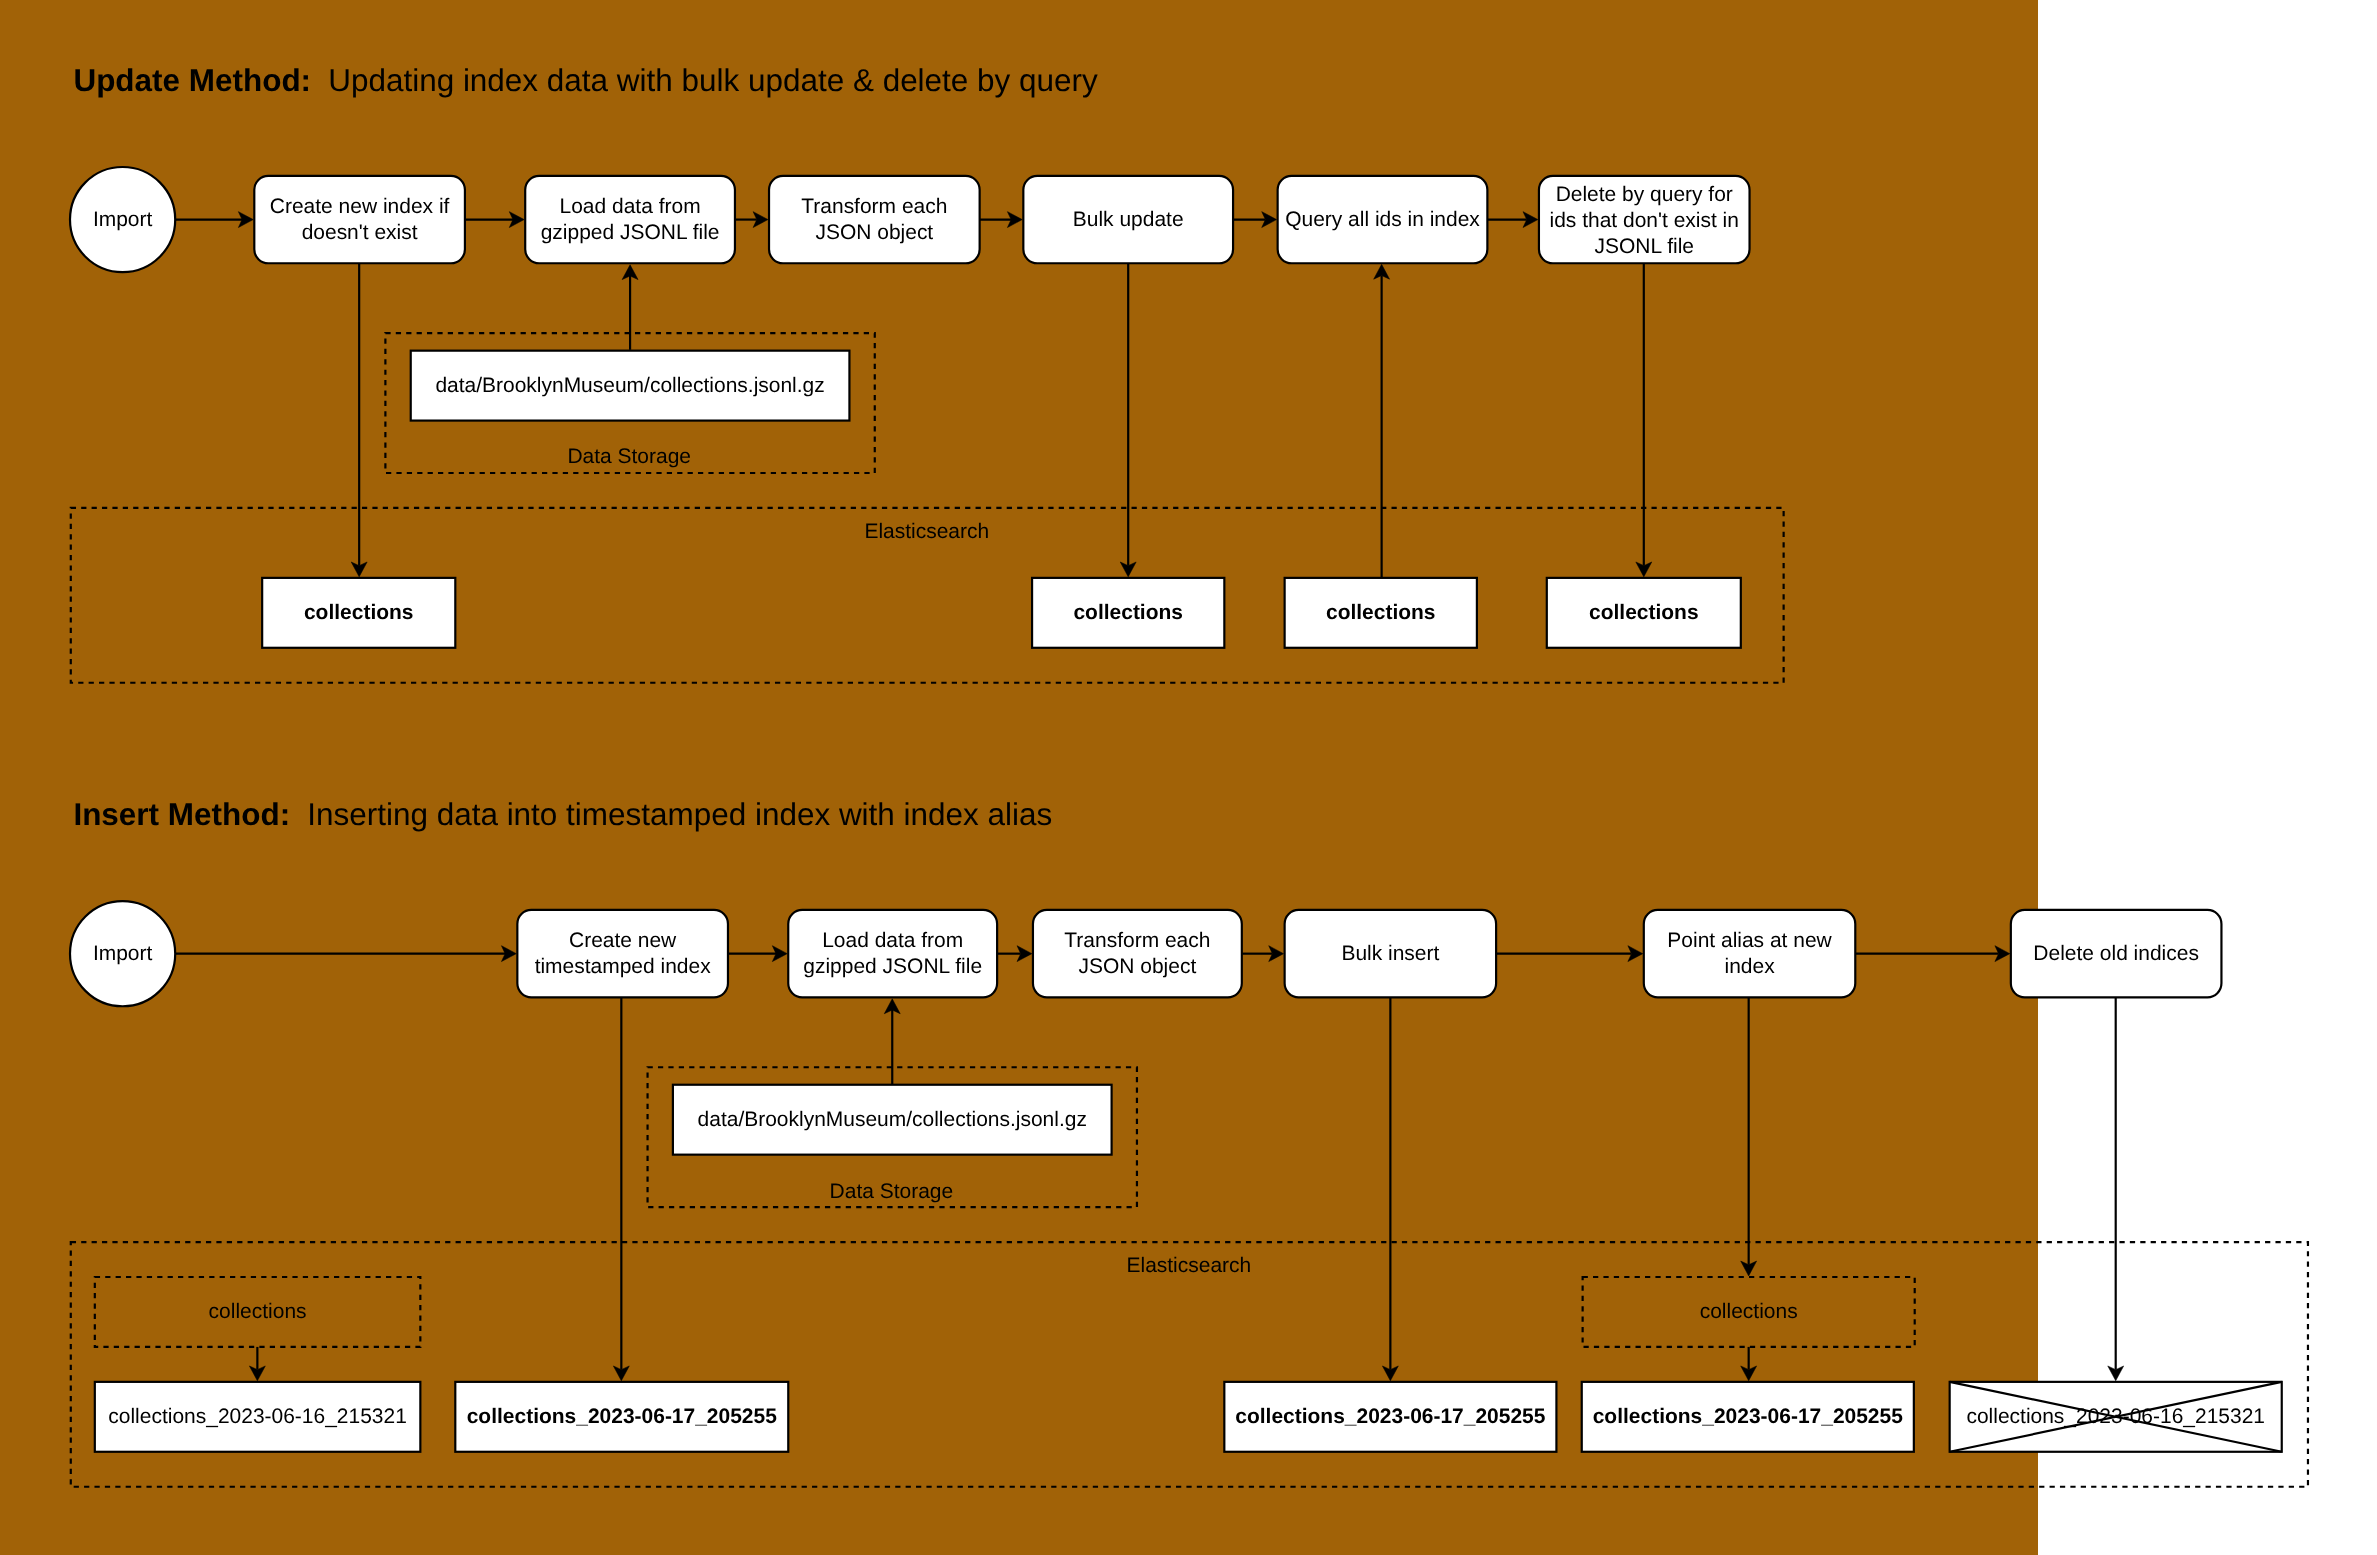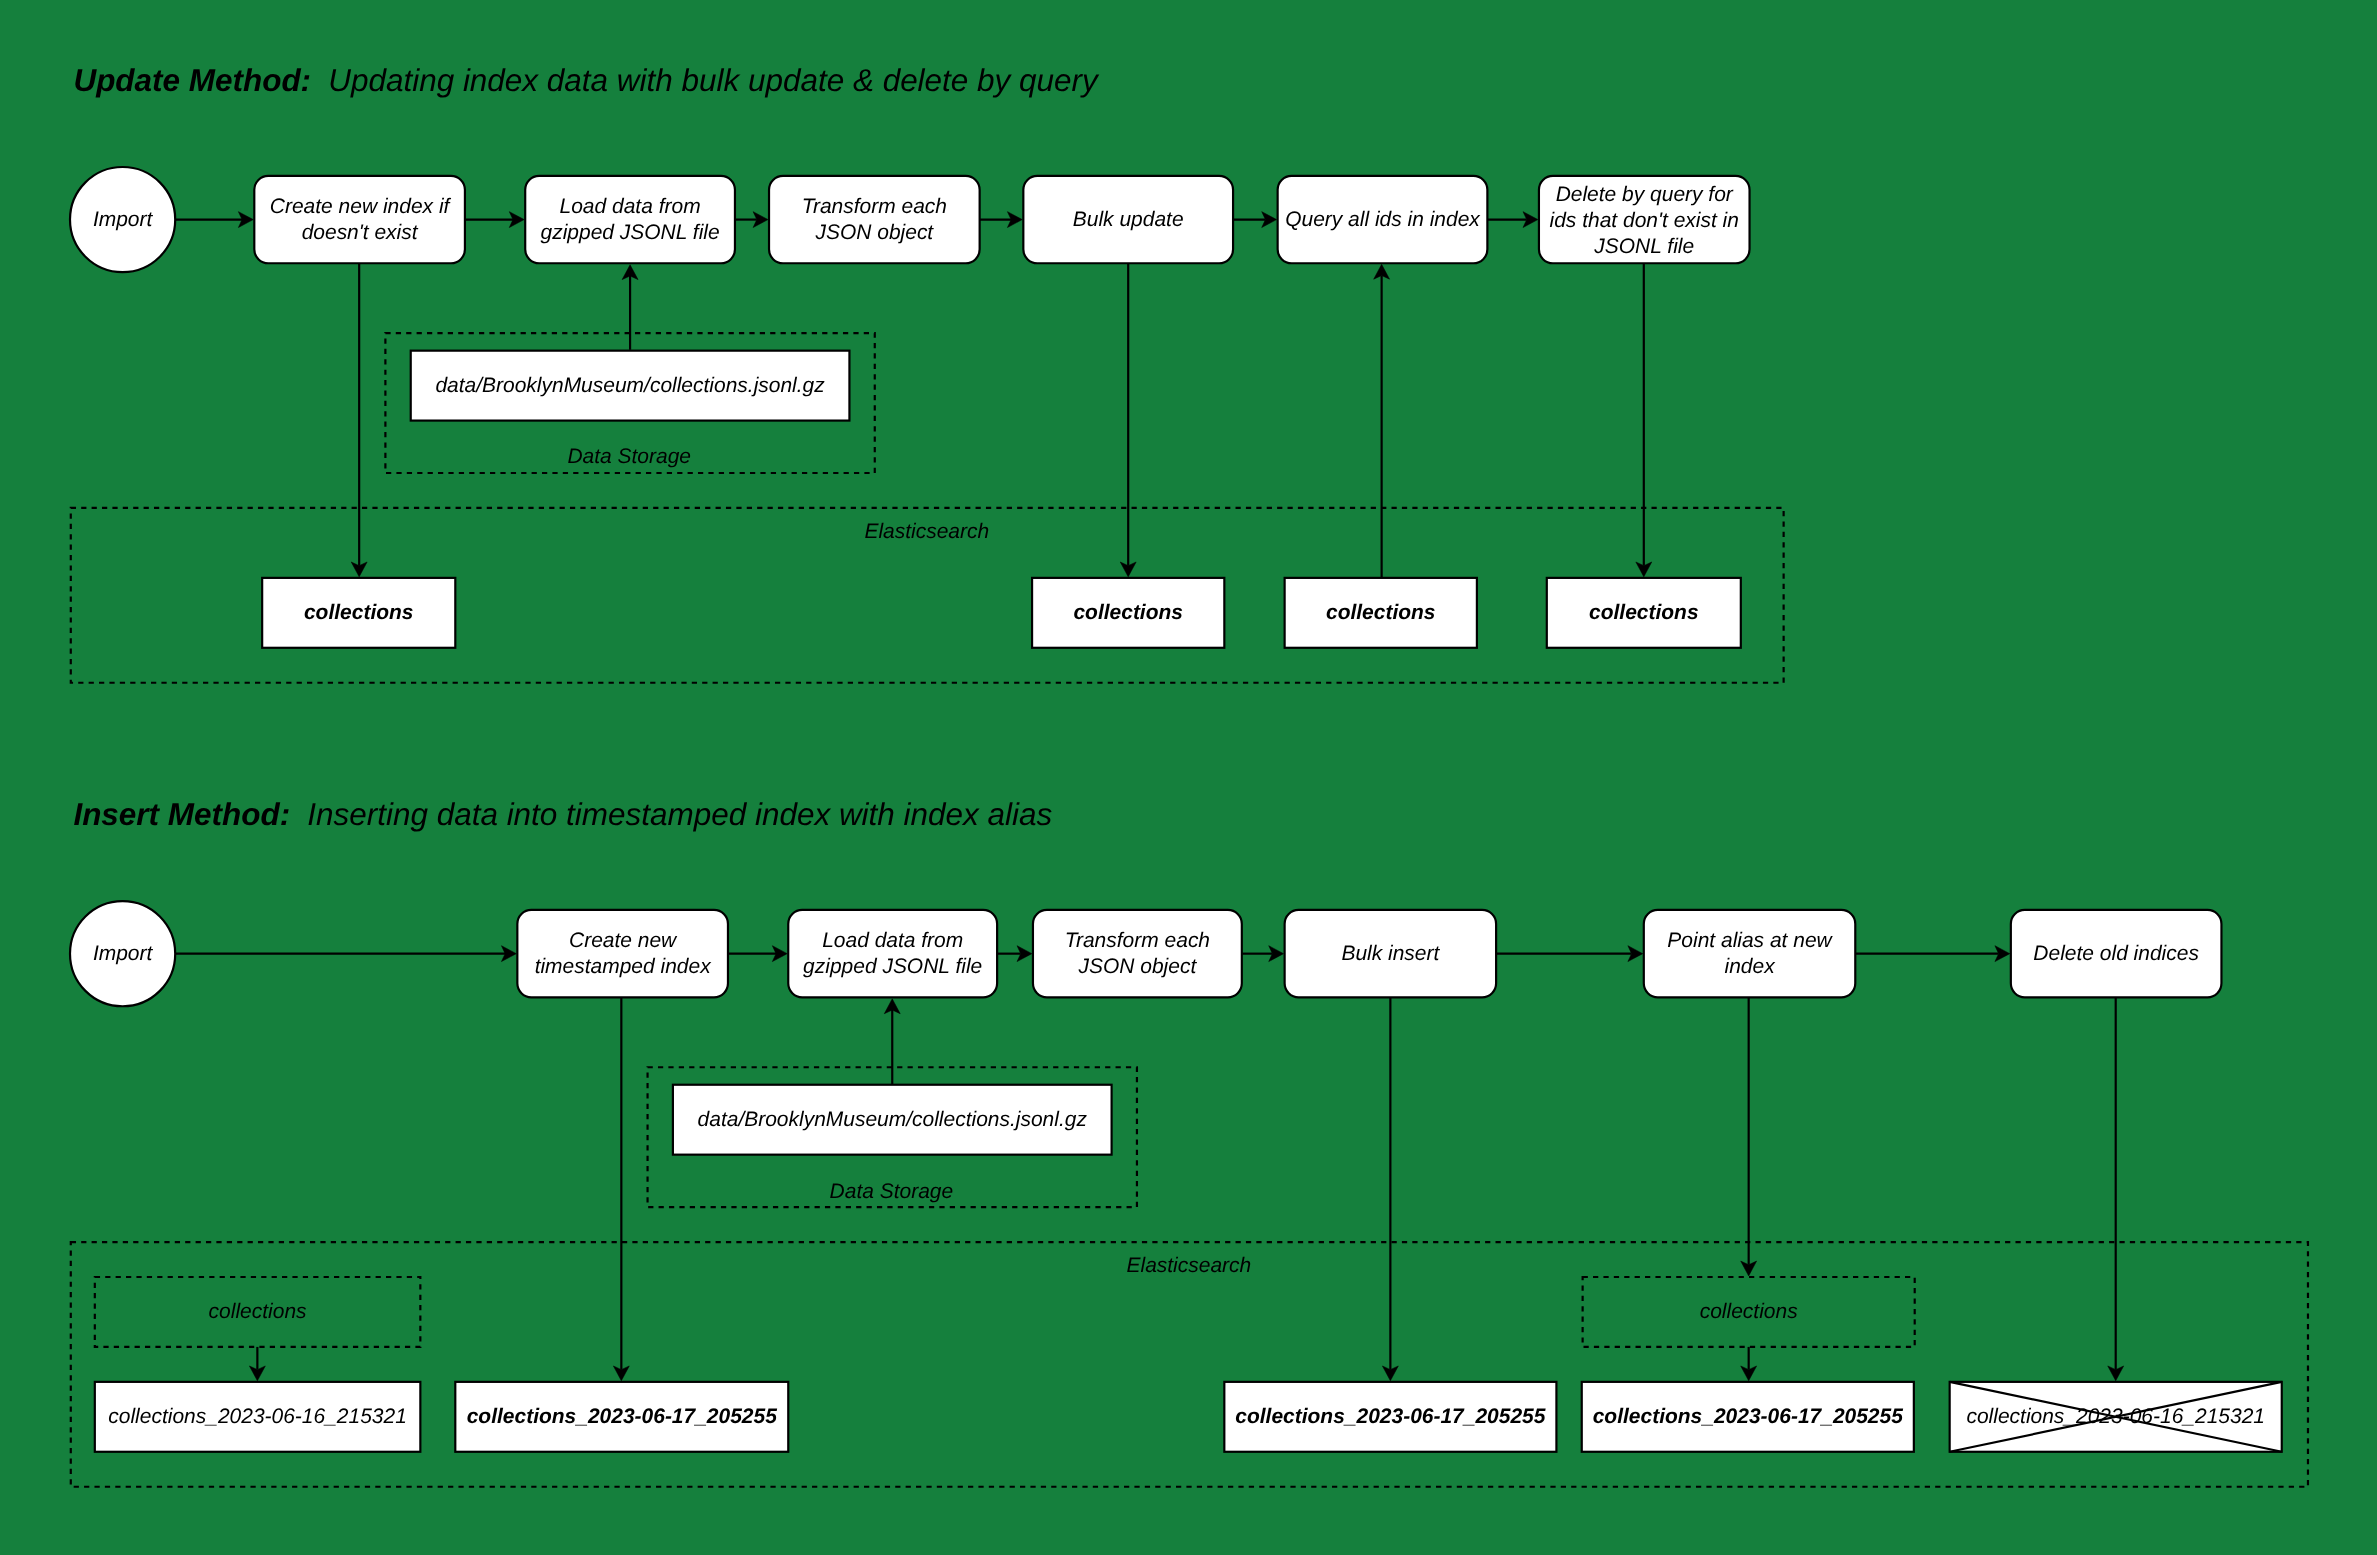--- a/index.html
+++ b/index.html
@@ -1,19 +1,19 @@
 <!DOCTYPE html>
 <html style="font-size:14px"><head>
 <meta charset="utf-8">
 <style>
   html,body{margin:0;padding:0;background:#ffffff;}
   body{width:2377px;height:1556px;overflow:hidden;
        font-family:"Liberation Sans",sans-serif;
        -webkit-font-smoothing:antialiased;text-rendering:geometricPrecision;}
-  #stage{position:relative;width:2377px;height:1556px;background:#15803d;font-style:italic;}
+  #stage{position:relative;width:2038px;height:1556px;background:#a16207;}
   #canvas{position:absolute;left:0;top:0;width:2377px;height:1556px;}
   .sr{position:absolute;width:0.9px;height:0.9px;overflow:hidden;clip:rect(0 0 0 0);white-space:nowrap;}
   text{font-family:"Liberation Sans",sans-serif;fill:#000000;}
   .sect-title{font-size:36px;}
   .sect-title .b{font-weight:700;}
   .node-label{font-size:24px;}
   .idx-label{font-size:24px;}
   .idx-label.bold{font-weight:700;}
   .grp-label{font-size:24px;}
 </style>

